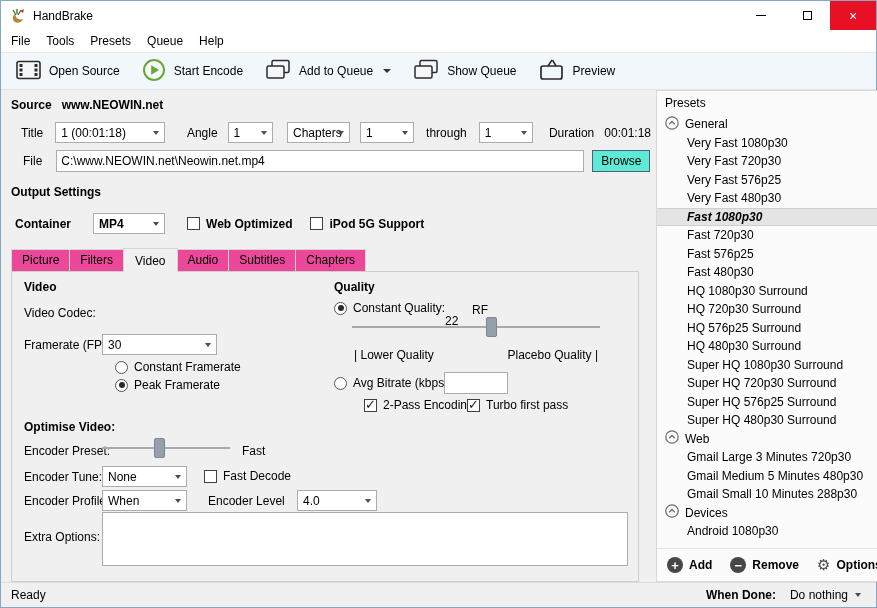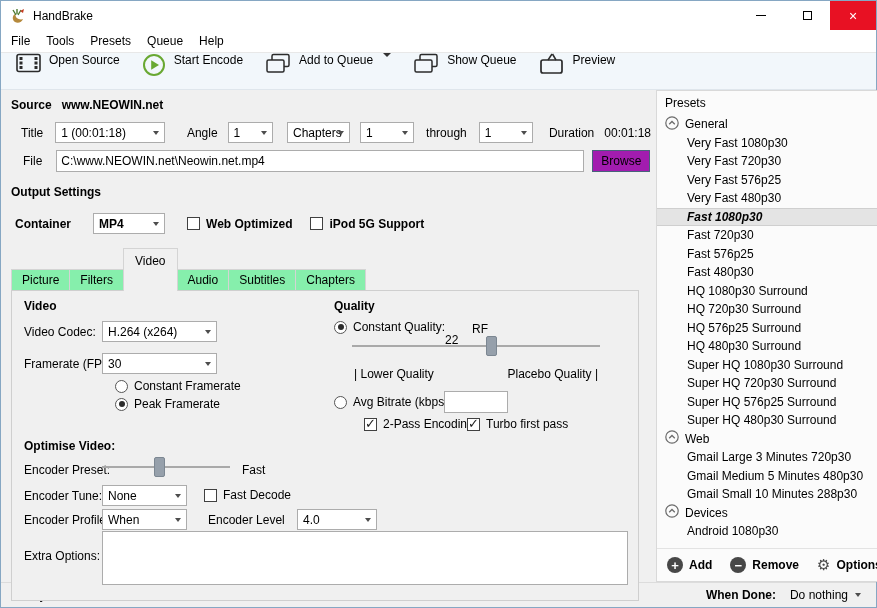--- a/index.html
+++ b/index.html
@@ -20,55 +20,55 @@
   .win-btn .bar { width:10px; height:1px; background:#000; }
   .win-btn .box { width:9px; height:9px; border:1px solid #000; }
   .win-btn.close { background:#e81123; color:#fff; font-size:14px; }
 
   
   .menubar { flex:0 0 22px; background:#fff; display:flex; align-items:center; padding-left:2px; }
   .menu-item { padding:3px 8px; }
 
   
   .toolbar { flex:0 0 38px; background:#f2f7fb; border-top:1px solid #e8e8e8; border-bottom:1px solid #dfe6ec; display:flex; align-items:center; padding-left:4px; }
-  .tool-item { display:flex; gap:8px; padding:0 11px; height:100%; }
+  .tool-item { display:flex; align-items:center; gap:8px; padding:0 11px; height:100%; }
   .tool-caret { width:0; height:0; border-left:4px solid transparent; border-right:4px solid transparent; border-top:4px solid #333; margin-left:2px; }
 
   
   .main { flex:1; display:flex; min-height:0; }
   .content { width:650px; padding:6px 0 0 10px; }
   .b { font-weight:bold; }
   .row { display:flex; align-items:center; }
 
   
   .combo { position:relative; height:21px; background:#fff; border:1px solid #acacac; display:inline-flex; align-items:center; padding:0 16px 0 5px; white-space:nowrap; overflow:hidden; }
   .caret { position:absolute; right:5px; top:8px; width:0; height:0; border-left:3.5px solid transparent; border-right:3.5px solid transparent; border-top:4px solid #4d4d4d; }
   .w46{width:46px} .w55{width:55px} .w64{width:64px} .w72{width:72px} .w80{width:80px} .w85{width:85px} .w90{width:112px} .w115{width:115px}
   .text-input { height:22px; border:1px solid #acacac; padding:0 4px; font:inherit; background:#fff; }
-  .browse-btn { margin-left:8px; width:58px; height:22px; background:#a21caf; border:1px solid #49627b; font:inherit; }
+  .browse-btn { margin-left:8px; width:58px; height:22px; background:#5eead4; border:1px solid #49627b; font:inherit; }
   .check-item { display:inline-flex; align-items:center; gap:6px; }
   .checkbox { width:13px; height:13px; border:1px solid #404040; background:#fff; position:relative; flex:0 0 13px; }
   .checkbox.checked::after { content:"\2713"; position:absolute; left:0; top:-3px; font-size:13px; font-weight:bold; color:#1a1a1a; font-family:"DejaVu Sans",sans-serif; }
   .radio-item { display:inline-flex; align-items:center; gap:6px; }
   .radio { width:13px; height:13px; border:1px solid #555; border-radius:50%; background:#fff; position:relative; flex:0 0 13px; }
   .radio.checked::after { content:""; position:absolute; left:2.5px; top:2.5px; width:6px; height:6px; border-radius:50%; background:#2b2b2b; }
   .slider { position:relative; height:20px; }
   .slider .track { position:absolute; left:0; right:0; top:9px; height:2px; background:#a9a9a9; }
   .slider .thumb { position:absolute; top:0; width:11px; height:20px; background:#96a0ab; border:1px solid #7c8792; border-radius:2px; }
 
   
   .sec-label { font-weight:bold; margin-top:13px; }
   .src-row { gap:10px; margin-top:2px; }
   .title-row { margin-top:10px; }
   .file-row { margin-top:7px; }
   .container-row { margin-top:14px;font-weight:bold; }
 
   
   .tabs { display:flex; margin-top:14px; }
-  .tab { margin-top:21px; padding:3px 10px; background:#86efac; border:1px solid #d4d4d4; border-bottom:none; margin-right:-1px; }
+  .tab { margin-top:1px; padding:3px 10px; background:#ec4899; border:1px solid #d4d4d4; border-bottom:none; margin-right:-1px; }
   .tab.active { margin-top:0; padding:5px 11px 4px; background:#f0f0f0; margin-bottom:-1px; position:relative; z-index:3; }
   .panel { position:relative; width:628px; height:311px; border:1px solid #cfcfcf; background:#f0f0f0; }
   .abs { position:absolute; }
   .extra-options { border:1px solid #acacac; font:inherit; resize:none; background:#fff; }
 
   
   .presets { flex:1; margin:0 4px 0 5px; background:#fbfbfb; border:1px solid #d9d9d9; display:flex; flex-direction:column; min-height:0; }
   .presets-title { padding:5px 8px 3px; }
   .presets-list { flex:1; position:relative; padding-top:2px; overflow:hidden; }
   .preset-group { height:18.5px; display:flex; align-items:center; gap:6px; padding-left:8px; }
@@ -239,24 +239,20 @@
         <div class="tab">Filters</div>
         <div class="tab active">Video</div>
         <div class="tab">Audio</div>
         <div class="tab">Subtitles</div>
         <div class="tab">Chapters</div>
       </div>
 
       <div class="panel">
         <span class="b abs" style="left:12px;top:8px">Video</span>
         <span class="abs" style="left:12px;top:34px">Video Codec:</span>
-        <div class="combo w115 abs" style="left:90px;top:30px">
-          <span>H.264 (x264)</span>
-            <span class="caret"></span>
-        </div>
         <span class="abs" style="left:12px;top:66px">Framerate (FPS):</span>
         <div class="combo w115 abs" style="left:90px;top:62px">
           <span>30</span>
             <span class="caret"></span>
         </div>
         <label class="radio-item abs" style="left:103px;top:88px">
           <span class="radio"></span>
           <span>Constant Framerate</span>
         </label>
         <label class="radio-item abs" style="left:103px;top:106px">

